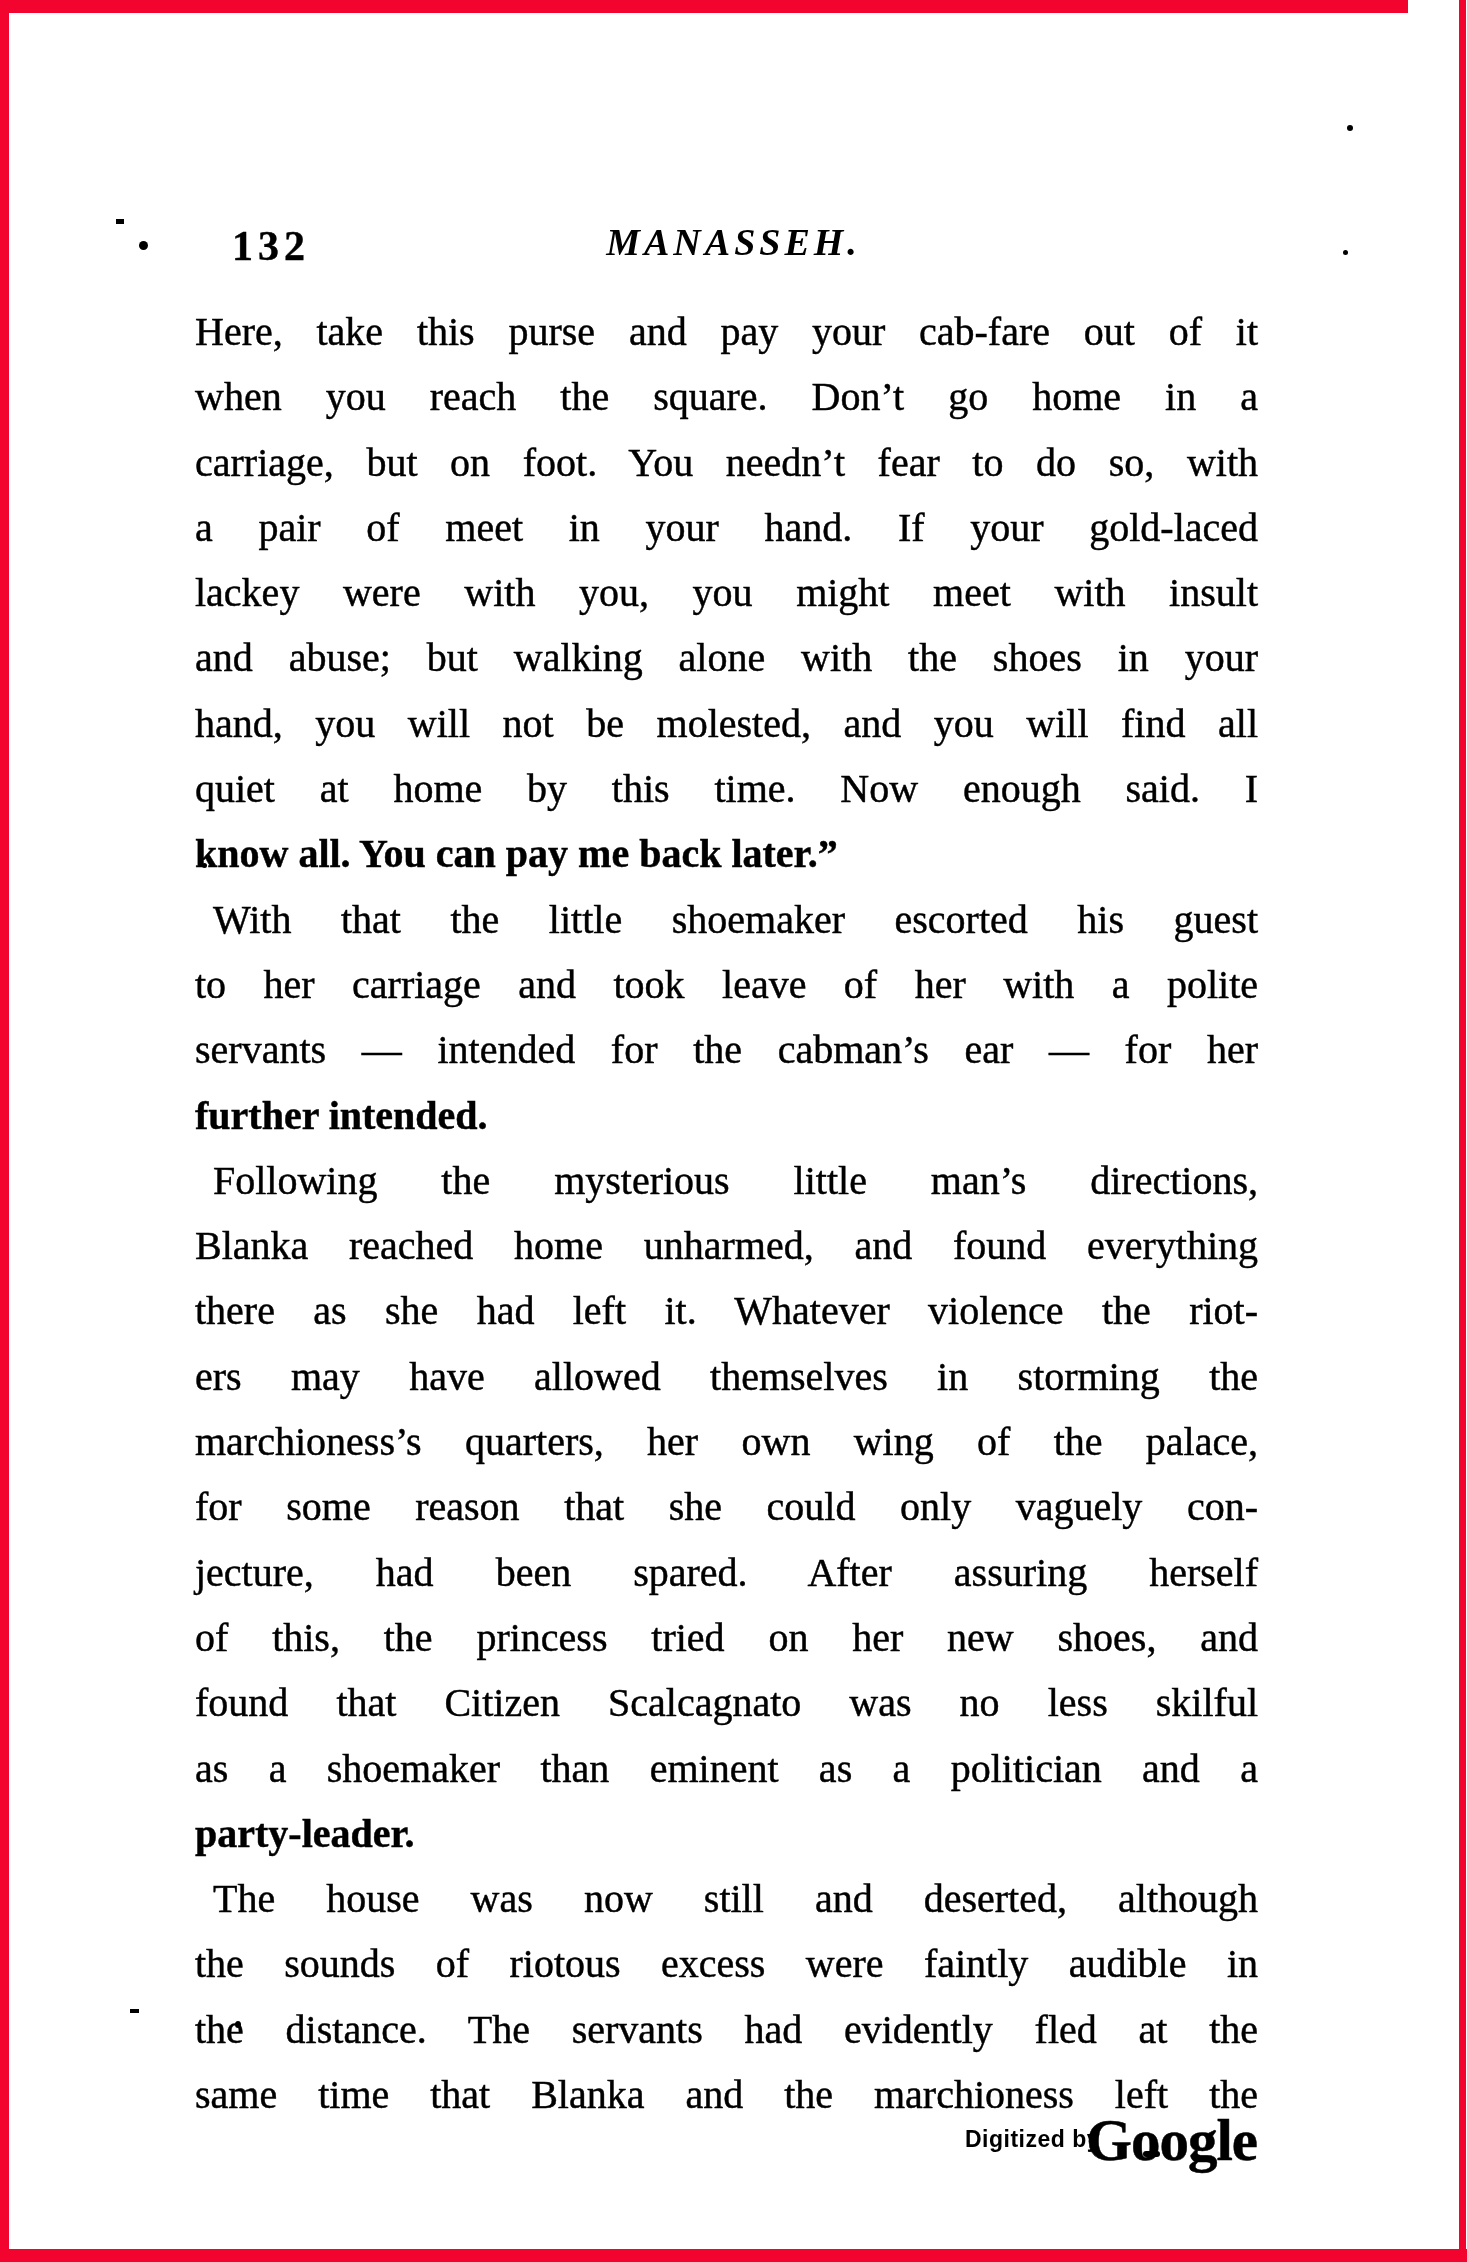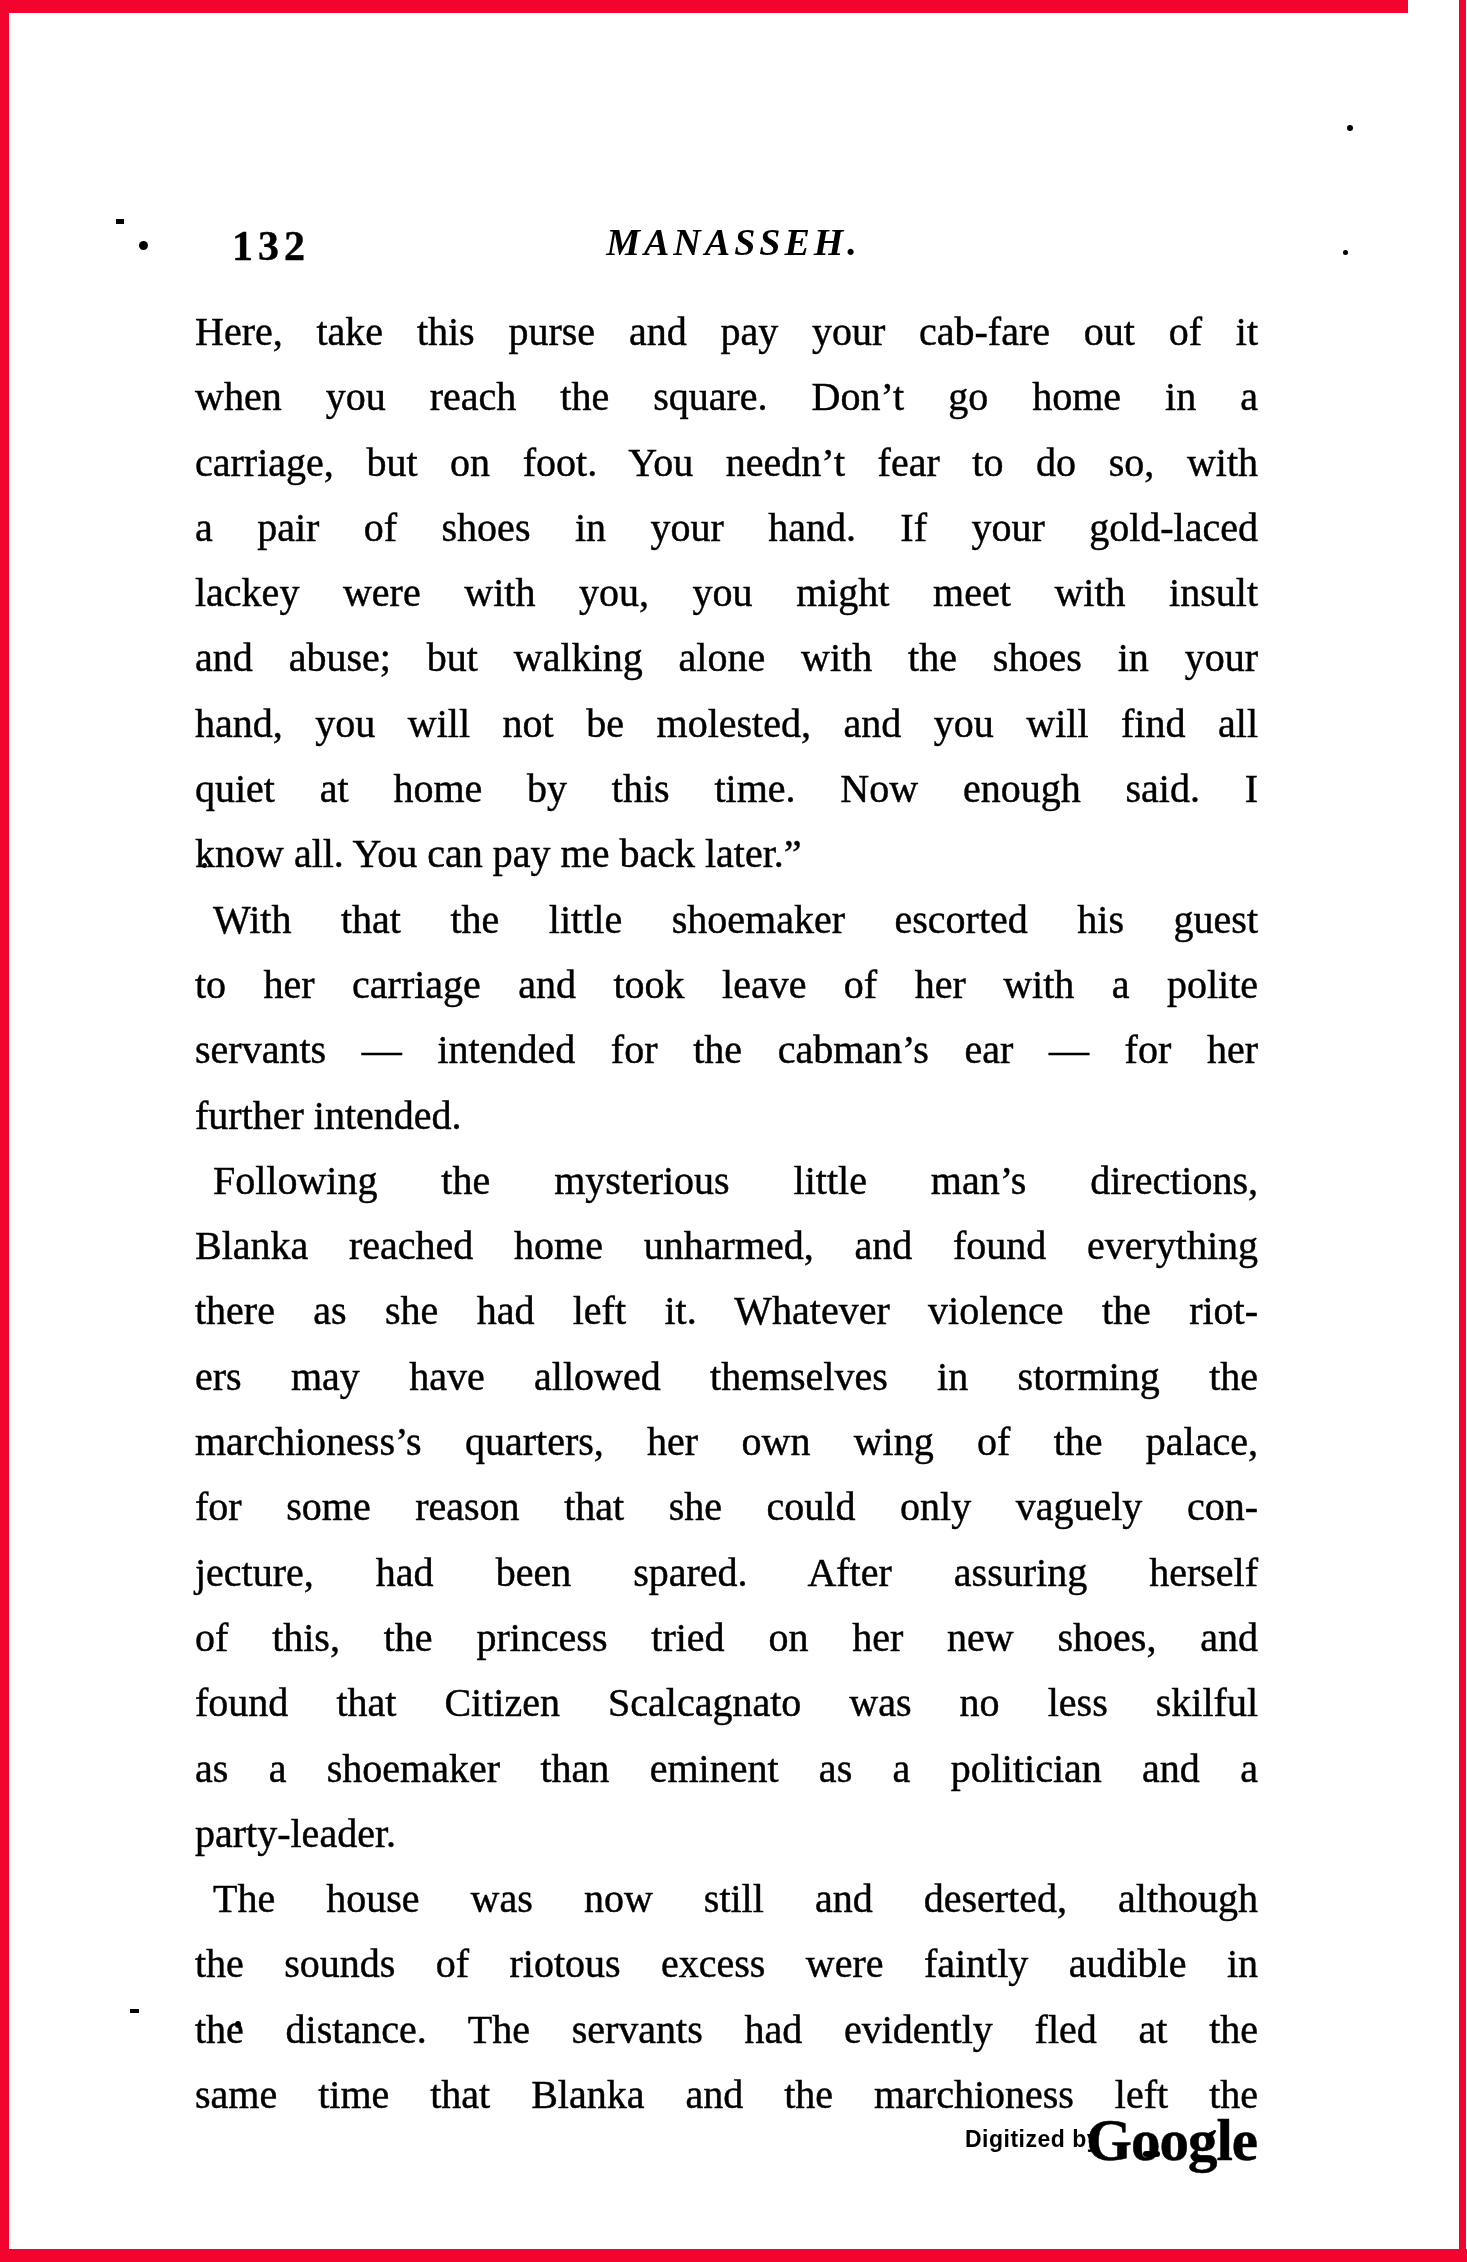--- a/index.html
+++ b/index.html
@@ -28,21 +28,21 @@
     text-align:center;
     font-size:38px;font-style:italic;font-weight:bold;letter-spacing:4px;
   }
   .bodytext{
     position:absolute;left:195px;top:296px;width:1063px;
     font-size:40px;line-height:58.3px;
     -webkit-text-stroke:0.45px #000;
   }
   .line{text-align:justify;text-align-last:justify;margin-top:7px;}
   .line.indent{padding-left:18px;}
-  .line.flush{text-align-last:left;}
+  .line.flush{text-align-last:left;font-weight:bold;}
 
   .speck{position:absolute;background:#000;}
   .speck.round{border-radius:50%;}
 
   .watermark{position:absolute;left:0;top:0;width:100%;height:100%;pointer-events:none;font-weight:bold;}
   .digitized{
     position:absolute;left:965px;top:2126px;
     font-family:"Liberation Sans", sans-serif;
     font-size:23px;letter-spacing:0.5px;
   }
@@ -67,21 +67,21 @@
   <div class="edge edge-bottom" style="background: rgb(242, 4, 46);"></div>
   <div class="edge edge-right" style="background: rgb(242, 4, 46);"></div>
 
   <div class="pagenum">132</div>
   <div class="runhead">MANASSEH.</div>
 
   <div class="bodytext" style="color: rgb(0, 0, 0);">
       <div class="line">Here, take this purse and pay your cab-fare out of it</div>
       <div class="line">when you reach the square.  Don’t go home in a</div>
       <div class="line">carriage, but on foot.  You needn’t fear to do so, with</div>
-      <div class="line">a pair of shoes in your hand.  If your gold-laced</div>
+      <div class="line">a pair of meet in your hand.  If your gold-laced</div>
       <div class="line">lackey were with you, you might meet with insult</div>
       <div class="line">and abuse; but walking alone with the shoes in your</div>
       <div class="line">hand, you will not be molested, and you will find all</div>
       <div class="line">quiet at home by this time.  Now enough said.  I</div>
       <div class="line flush">know all.  You can pay me back later.”</div>
       <div class="line indent">With that the little shoemaker escorted his guest</div>
       <div class="line">to her carriage and took leave of her with a polite</div>
       <div class="line">servants — intended for the cabman’s ear — for her</div>
       <div class="line flush">further intended.</div>
       <div class="line indent">Following the mysterious little man’s directions,</div>

